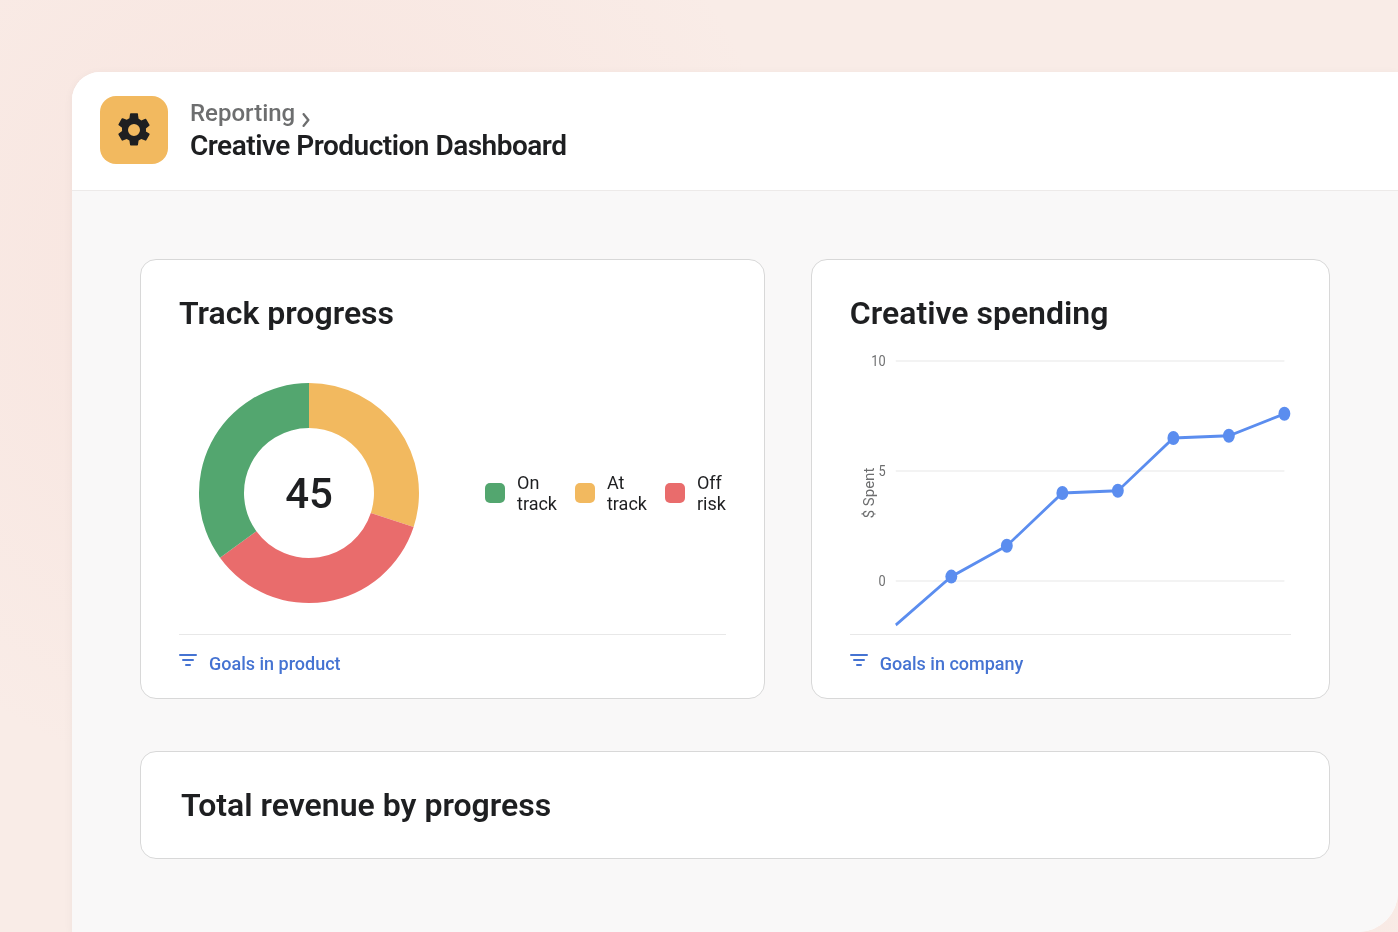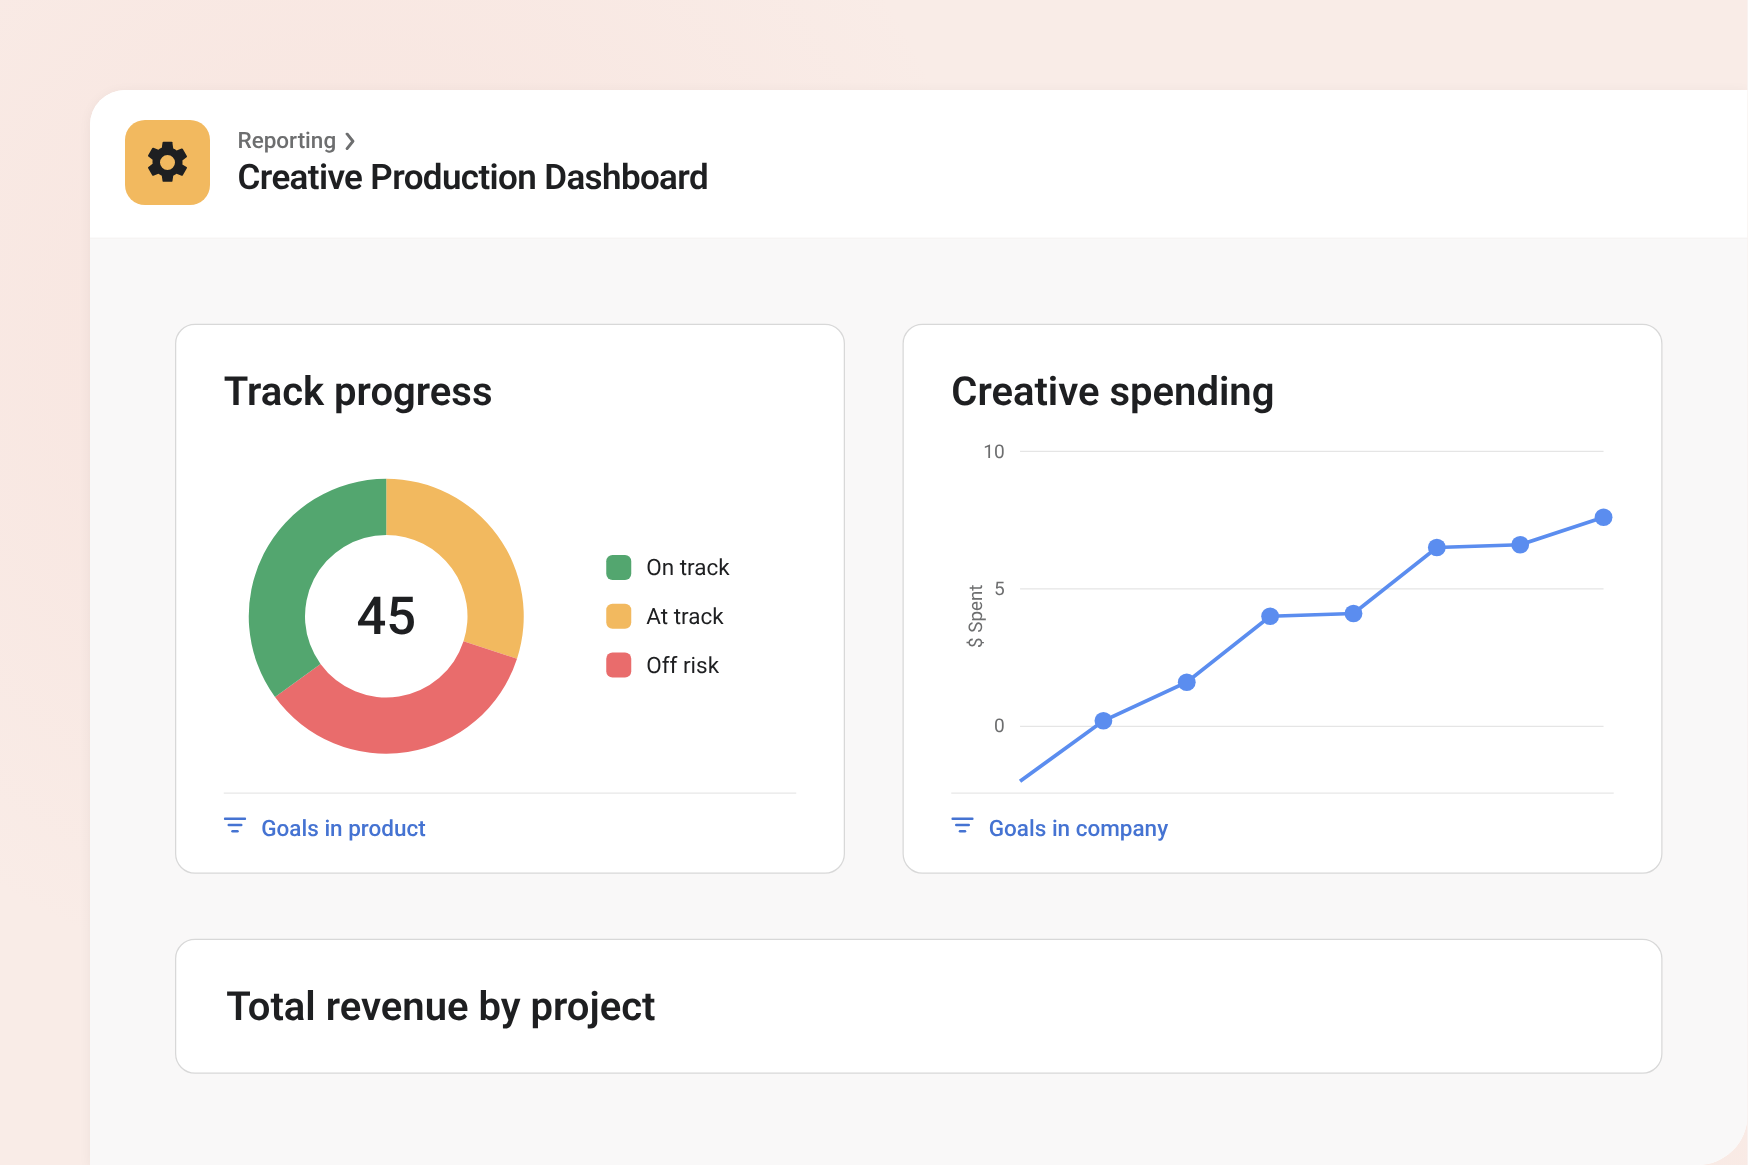--- a/index.html
+++ b/index.html
@@ -38,25 +38,25 @@
     height: 68px;
     background: #f2b95f;
     border-radius: 16px;
     display: flex;
     align-items: center;
     justify-content: center;
     flex-shrink: 0;
   }
   .header-text { display: flex; flex-direction: column; gap: 2px; }
   .breadcrumb {
-    font-size: 18px;
+    font-size: 24px;
     color: #6d6e6f;
     font-weight: 500;
     display: flex;
-    align-items: center;
+    align-items: flex-end;
     gap: 6px;
   }
   .page-title {
     font-size: 28px;
     font-weight: 600;
     color: #1e1f21;
     letter-spacing: -0.5px;
   }
   .body {
     background: #f9f8f8;
@@ -111,21 +111,21 @@
     align-items: center;
     gap: 46px;
     width: 100%;
   }
   .donut-svg-wrap { position: relative; width: 260px; height: 260px; flex-shrink: 0; }
   .donut-center {
     position: absolute; inset: 0;
     display: flex; align-items: center; justify-content: center;
     font-size: 42px; font-weight: 500; color: #1e1f21;
   }
-  .legend { display: flex; flex-direction: column; gap: 18px; }
+  .legend { display: flex; gap: 18px; }
   .legend-item { display: flex; align-items: center; gap: 12px; font-size: 18px; color: #1e1f21; }
   .swatch { width: 20px; height: 20px; border-radius: 5px; flex-shrink: 0; }
   
   .linechart { width: 100%; height: 280px; position: relative; }
   .ylabel {
     position: absolute;
     left: -6px;
     top: 50%;
     transform: translateY(-50%) rotate(-90deg);
     transform-origin: center;
@@ -238,17 +238,17 @@
               <line x1="4" y1="7" x2="14" y2="7"></line>
               <line x1="7" y1="12" x2="11" y2="12"></line>
           </svg>
           <span class="filter-label">Goals in company</span>
         </div>
       </div>
 
     </div>
 
     <div class="card-wide">
-      <div class="card-title" style="margin-bottom:0">Total revenue by project</div>
+      <div class="card-title" style="margin-bottom:0">Total revenue by progress</div>
     </div>
 
   </div>
 </div>
 
 </body></html>

